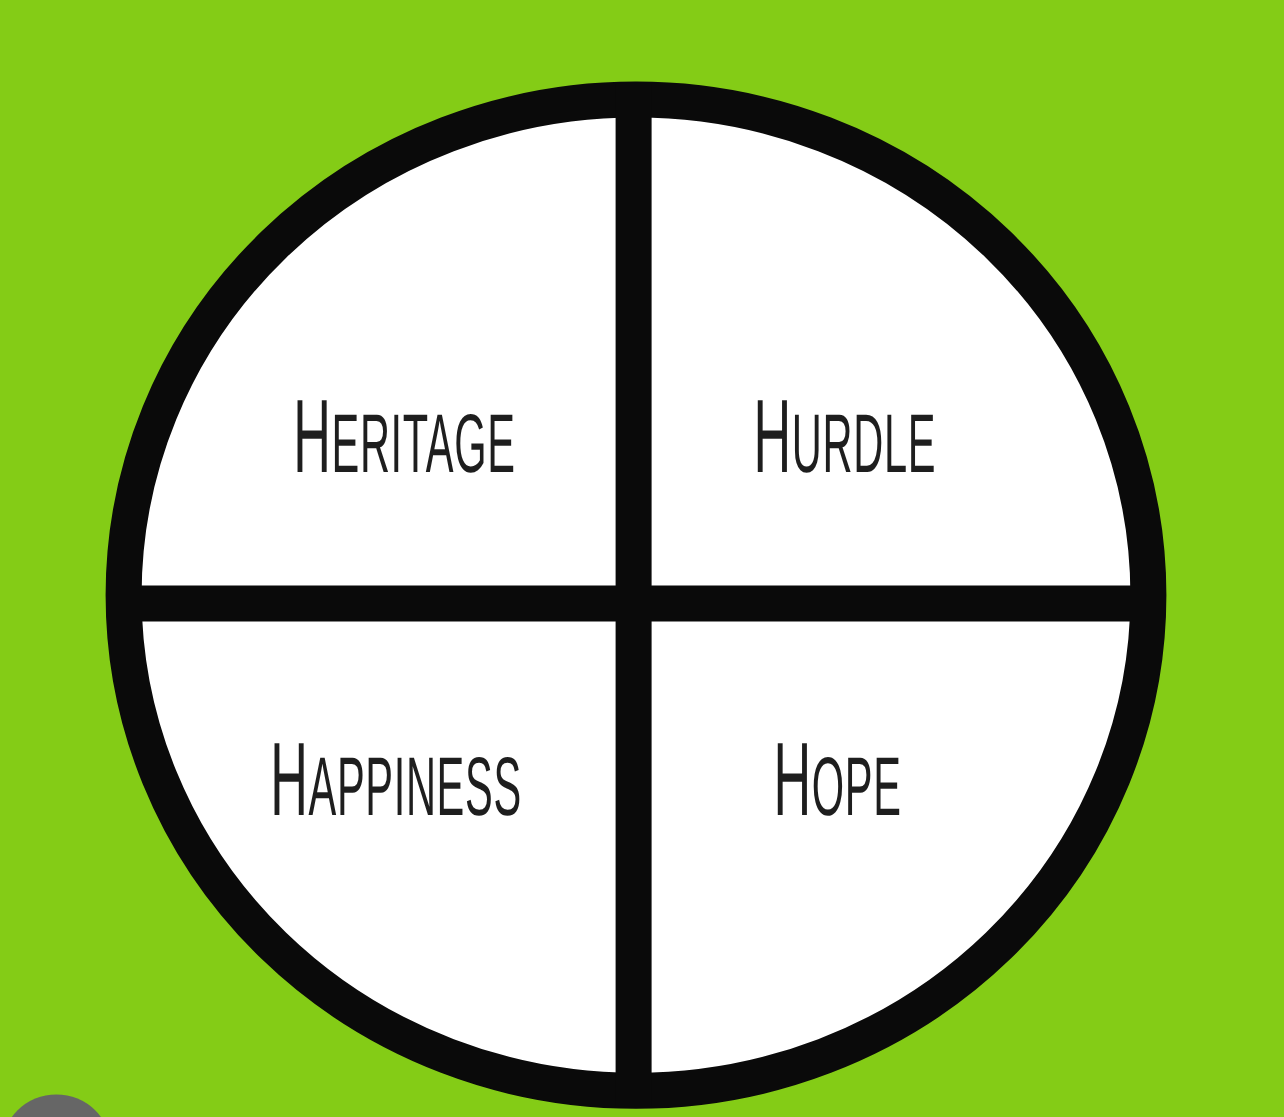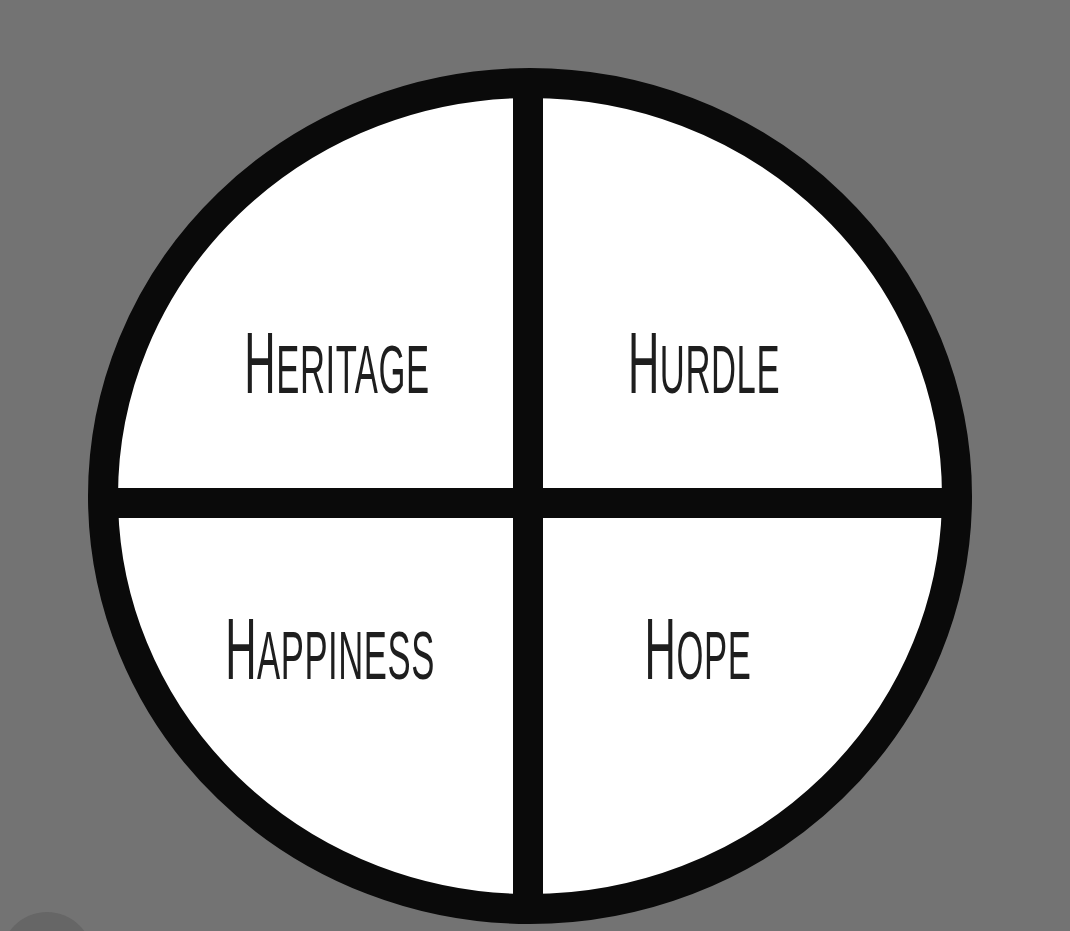--- a/index.html
+++ b/index.html
@@ -5,21 +5,21 @@
   html, body {
     margin: 0;
     padding: 0;
     background: #ffffff;
   }
   .stage {
     position: relative;
     width: 1070px;
     height: 931px;
     overflow: hidden;
-    background: #737373;
+    background: #84cc16;
     font-family: "Liberation Sans", sans-serif;
   }
   .wheel-svg {
     position: absolute;
     left: 0;
     top: 0;
     width: 1070px;
     height: 931px;
     display: block;
   }

